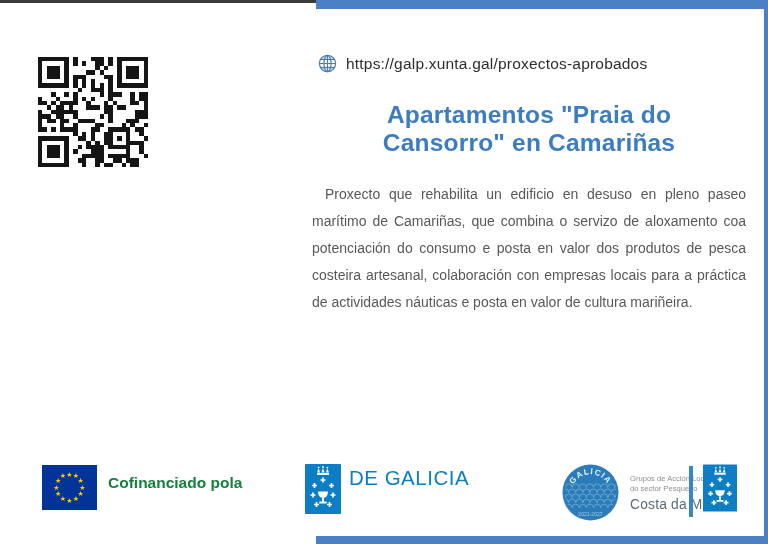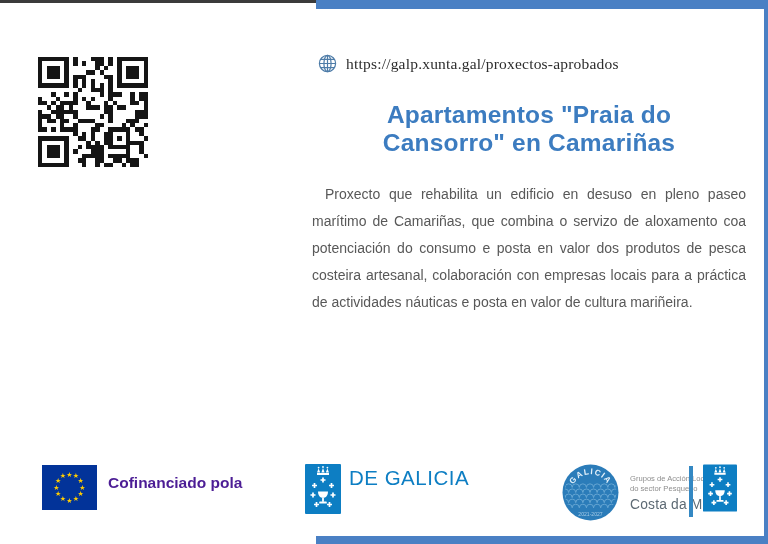--- a/index.html
+++ b/index.html
@@ -11,30 +11,30 @@
   .rule-top    { position:absolute; left:0; top:0; width:320px; height:3px; background:#3b3b3b; }
   .bar-top     { position:absolute; left:316px; top:0; right:0; height:9px; background:#4a80c4; }
   .bar-right   { position:absolute; right:0; top:0; width:4px; height:544px; background:#4a80c4; }
   .bar-bottom  { position:absolute; left:316px; bottom:0; right:0; height:8px; background:#4a80c4; }
 
   .qr { position:absolute; left:38px; top:57px; width:110px; height:110px; }
   .qr svg { display:block; width:110px; height:110px; }
 
   .content { position:absolute; left:312px; top:54px; width:434px; }
   .url-row { display:flex; align-items:center; gap:9px; padding-left:6px; }
-  .url-text { font-size:15.5px; color:#2d2d2d; letter-spacing:0.2px;font-family:Liberation Serif, serif; }
+  .url-text { font-size:15.5px; color:#2d2d2d; letter-spacing:0.2px; }
   .title { margin:28px auto 0; max-width:372px; text-align:center; font-size:24.5px;
            font-weight:bold; color:#3c7cc0; line-height:1.15; letter-spacing:0.2px; }
   .desc { margin-top:24px; font-size:14px; line-height:27px; color:#585858;
           text-align:justify; text-indent:13px; }
 
   
   .eu-flag   { position:absolute; left:42px;  top:465px; width:55px; height:45px; }
   .eu-text   { position:absolute; left:108px; top:473px; font-size:15.5px; font-weight:bold;
-               color:#4c1d95; line-height:19px; }
+               color:#15803d; line-height:19px; }
   .xunta-emblem { position:absolute; left:305px; top:464px; width:36px; height:50px; }
   .xunta-text   { position:absolute; left:349px; top:466px; font-size:20.5px; color:#0d7ec3;
                   line-height:23px; letter-spacing:0.5px; font-weight:500; }
   .galp-seal    { position:absolute; left:562px; top:464px; width:57px; height:57px; }
   .galp-text    { position:absolute; left:630px; top:474px; }
   .galp-small   { font-size:7.6px; color:#8e8e8e; line-height:9.5px; }
   .galp-territory { font-size:13.8px; color:#5d6a74; margin-top:4px; letter-spacing:0.2px; }
   .galp-sep     { position:absolute; left:689px; top:466px; width:4px; height:51px; background:#3488c3; }
   .galp-emblem  { position:absolute; left:703px; top:463px; width:34px; height:50px; }
   svg { display:block; }

